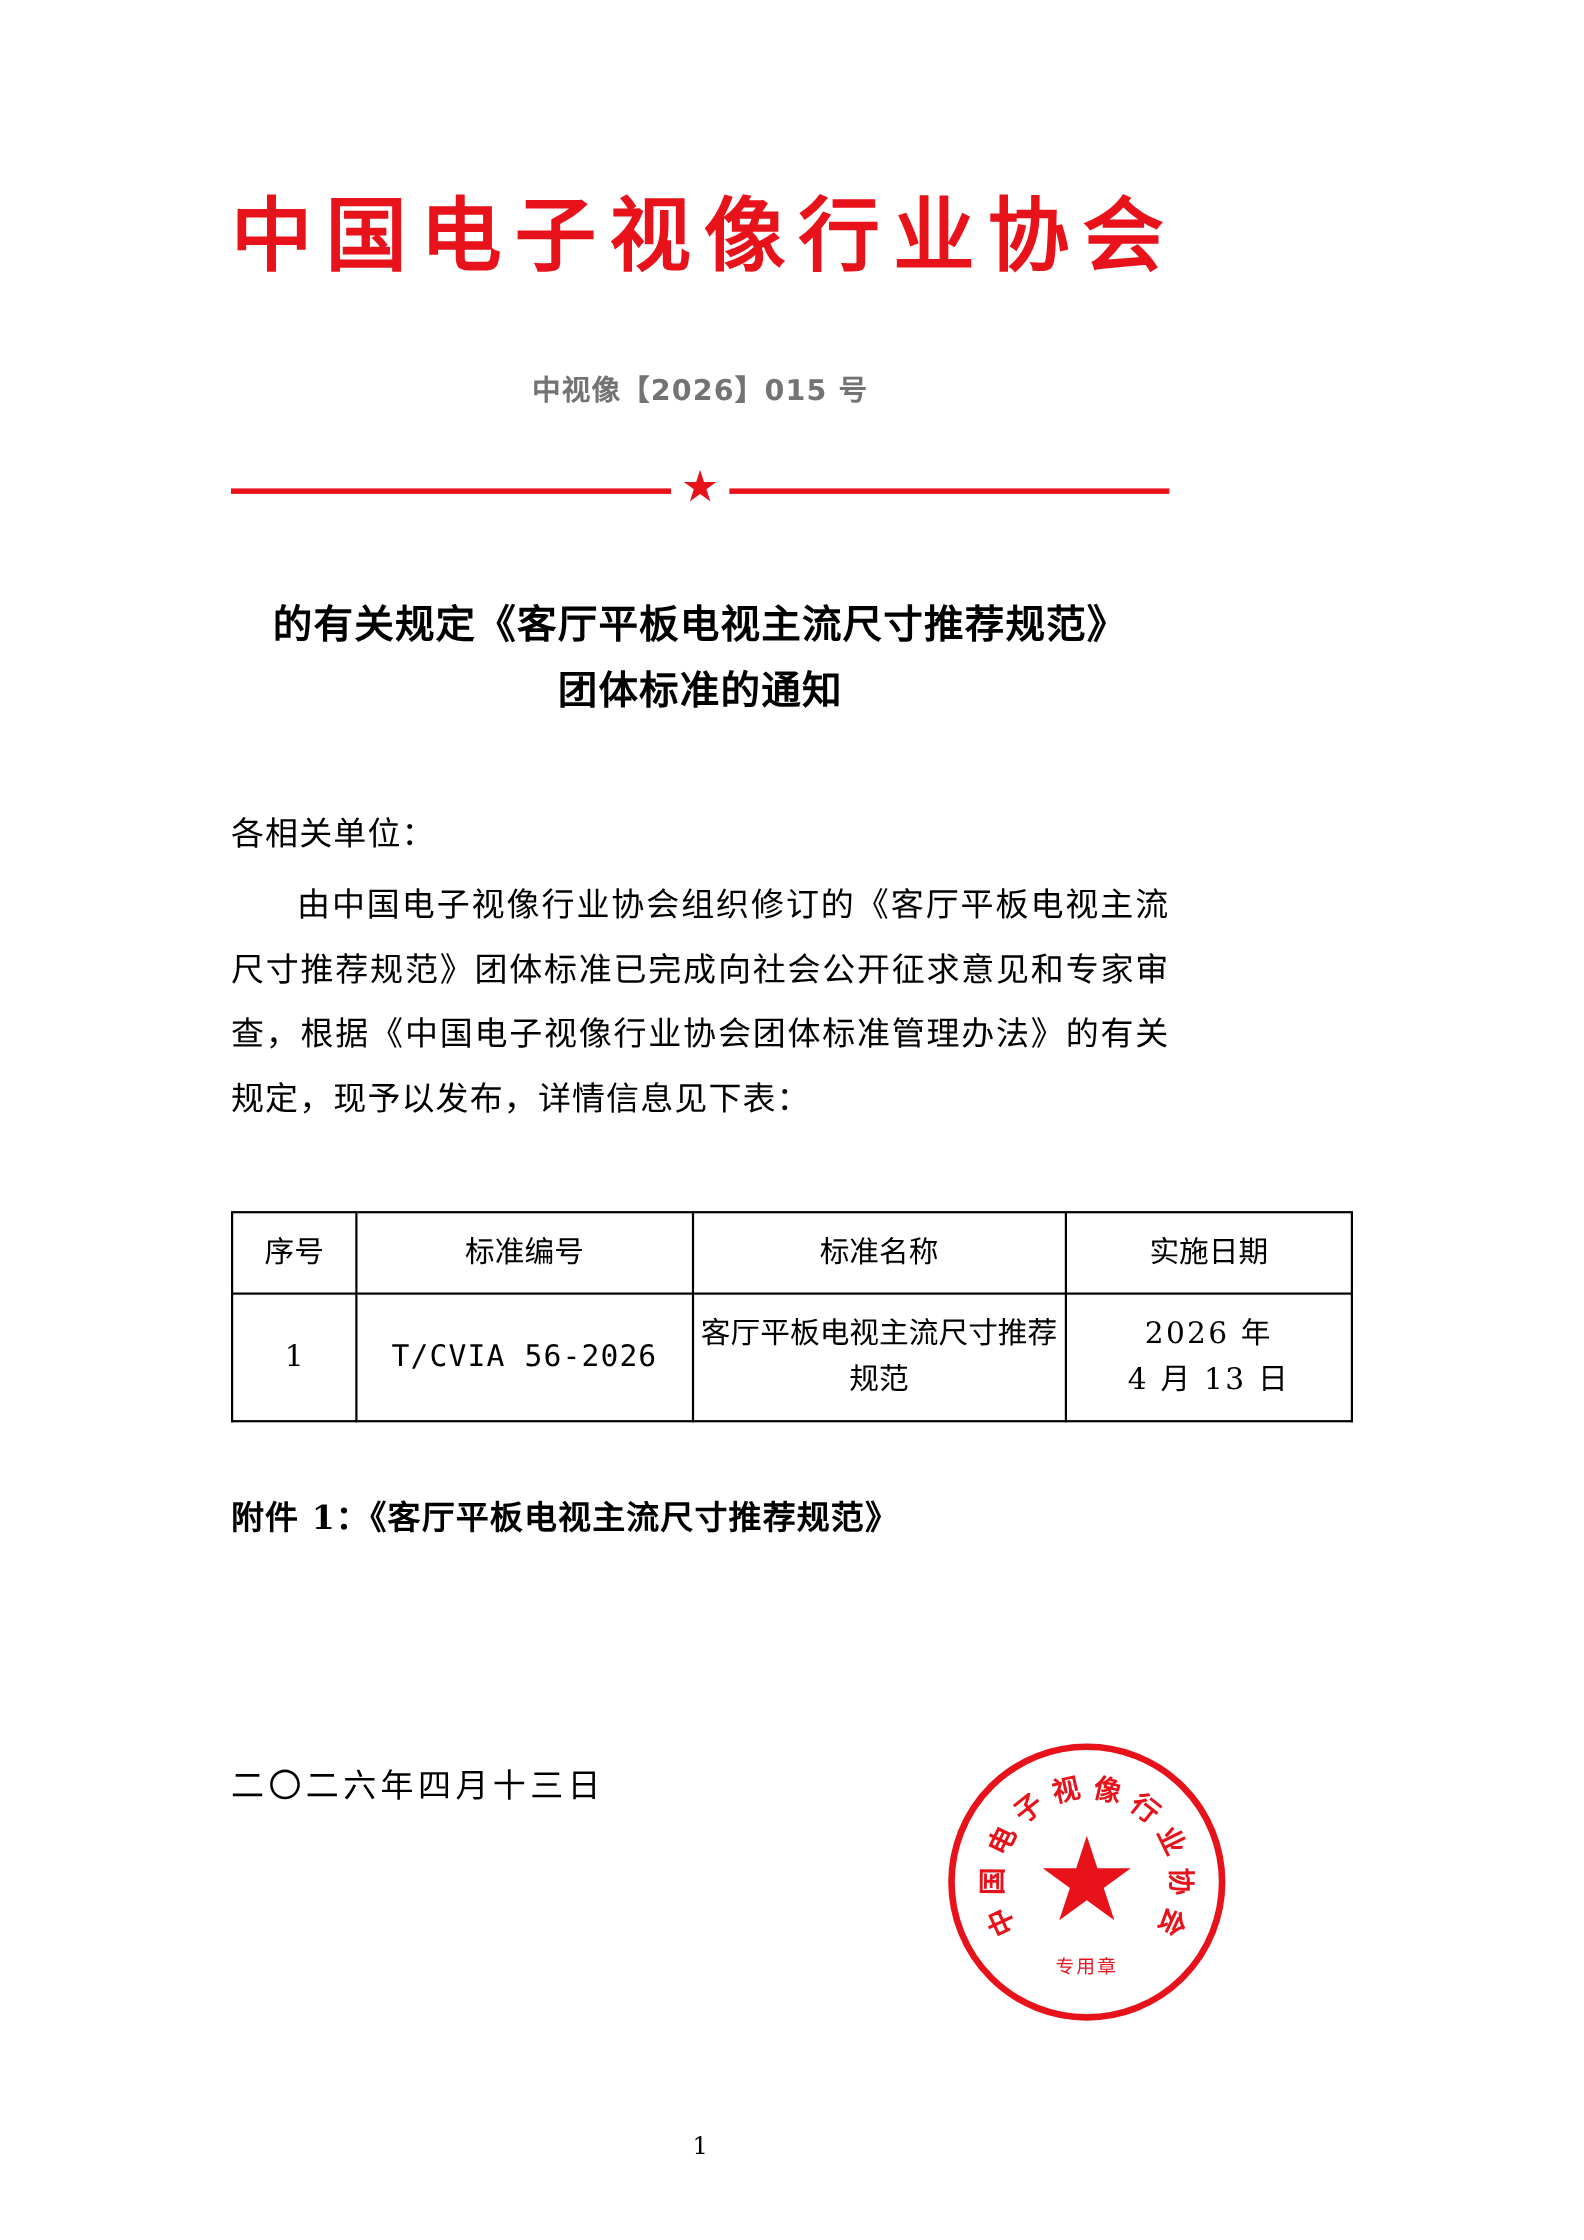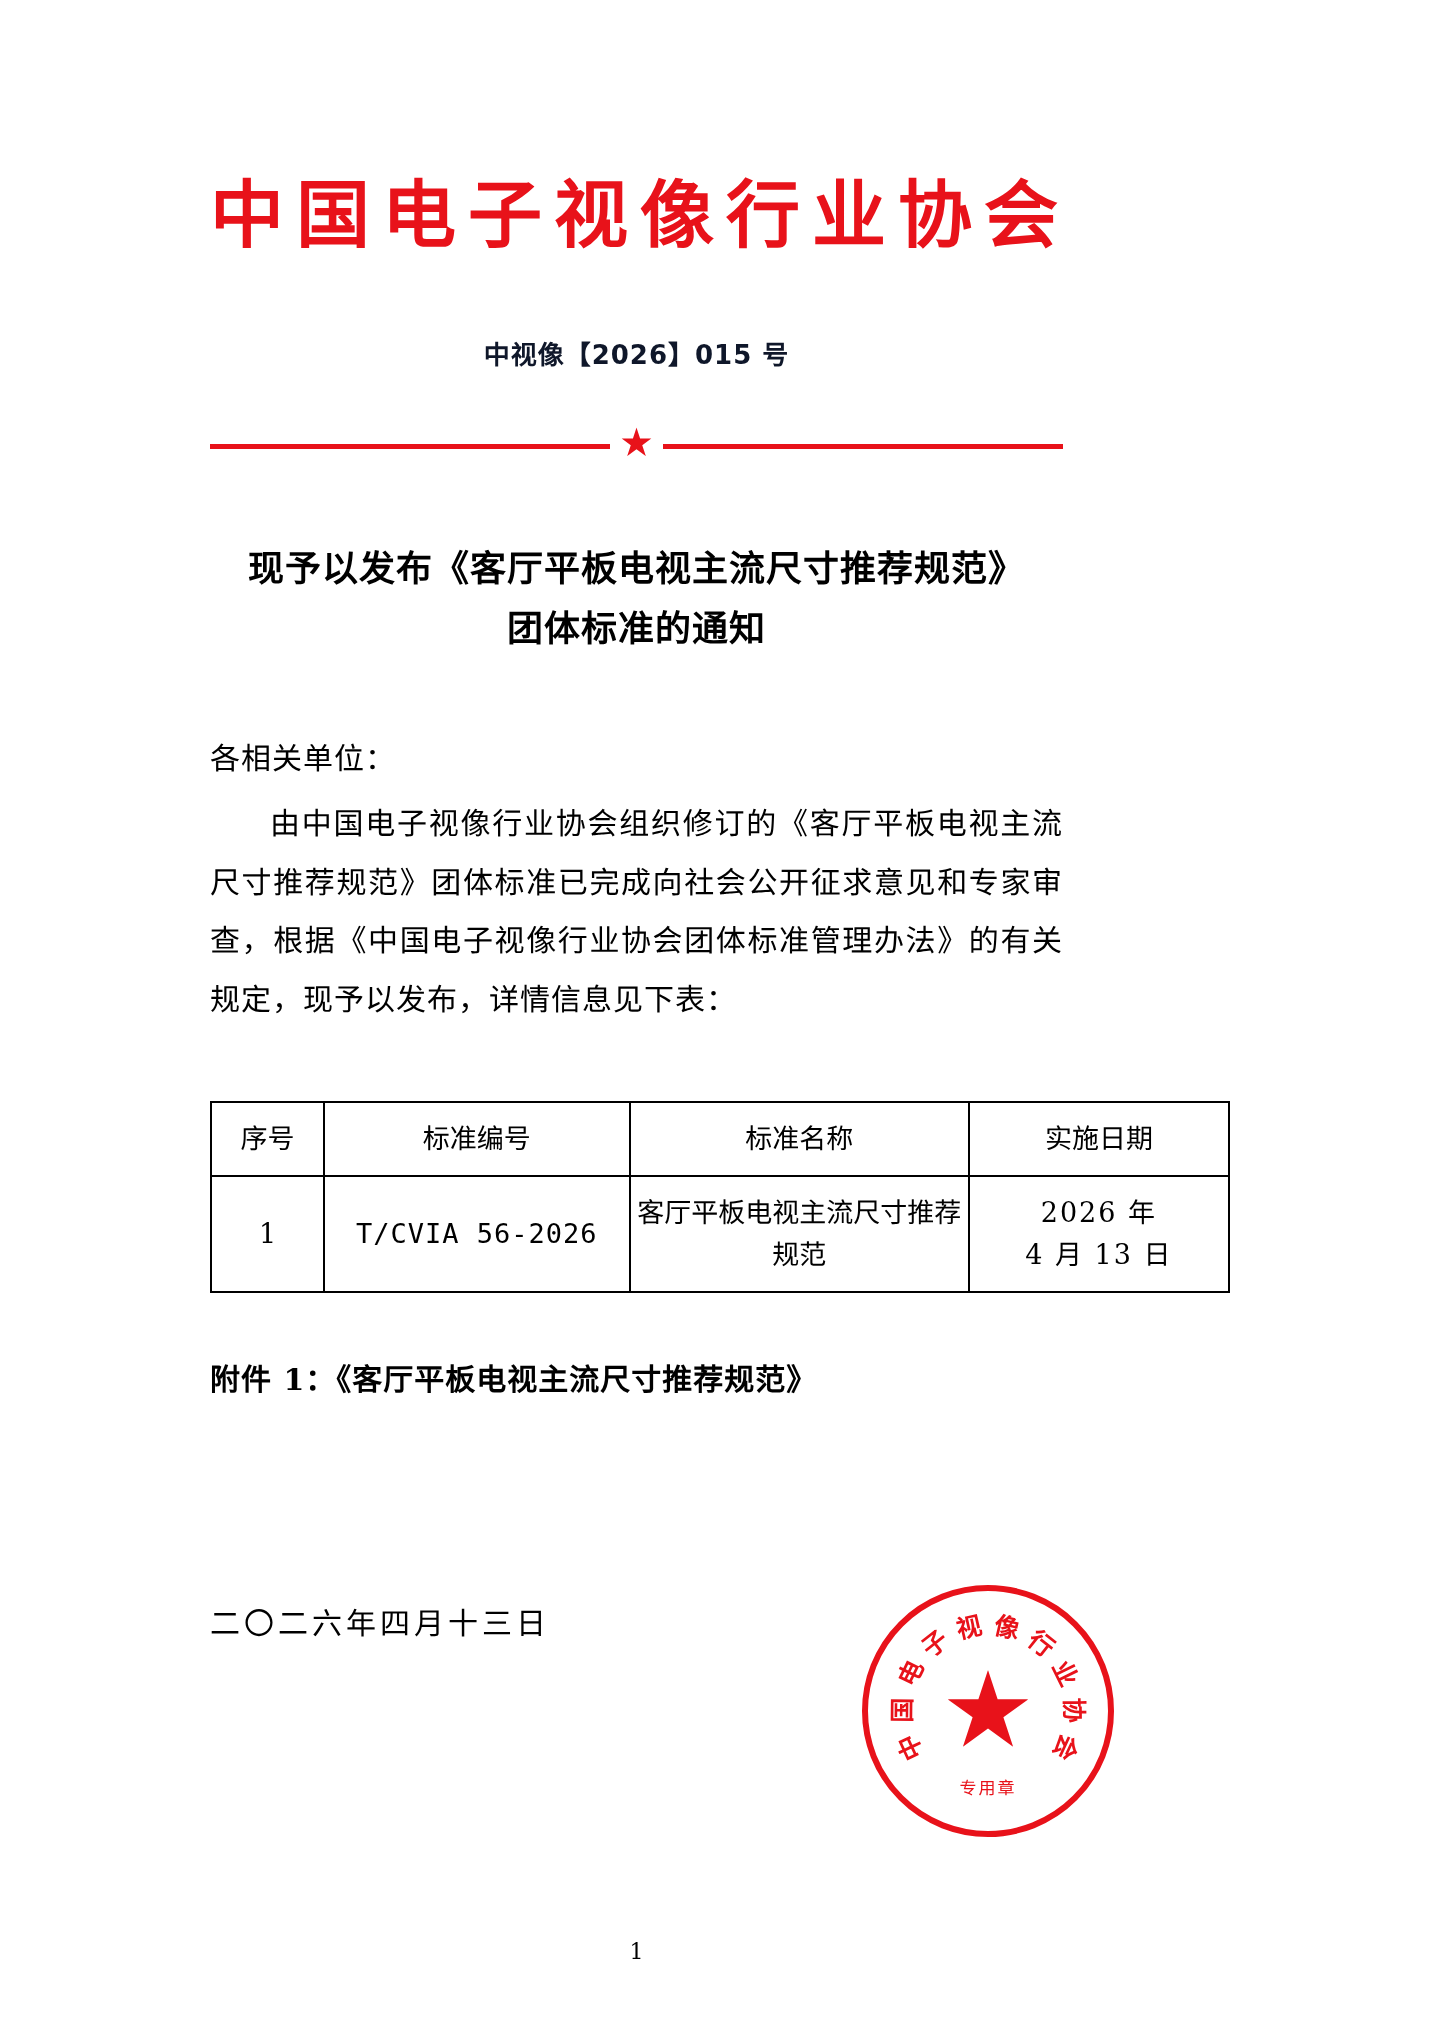--- a/index.html
+++ b/index.html
@@ -37,21 +37,21 @@
     white-space: nowrap;
   }
 
   .doc-number {
     text-align: center;
     font-family: "DejaVu Sans", "Liberation Sans", sans-serif;
     font-weight: bold;
     font-size: 26px;
     letter-spacing: 1px;
     margin-top: 78px;
-    color: #0f172a;
+    color: #737373;
   }
 
   
   .divider {
     position: relative;
     margin-top: 62px;
     height: 26px;
   }
   .divider .bar {
     position: absolute;
@@ -229,21 +229,21 @@
 
   <div class="doc-number">中视像【2026】015 号</div>
 
   <div class="divider">
     <span class="bar left"></span>
     <span class="star">★</span>
     <span class="bar right"></span>
   </div>
 
   <div class="doc-title">
-    <div>现予以发布《客厅平板电视主流尺寸推荐规范》</div>
+    <div>的有关规定《客厅平板电视主流尺寸推荐规范》</div>
     <div>团体标准的通知</div>
   </div>
 
   <div class="salutation">各相关单位：</div>
 
   <div class="para">由中国电子视像行业协会组织修订的《客厅平板电视主流尺寸推荐规范》团体标准已完成向社会公开征求意见和专家审查，根据《中国电子视像行业协会团体标准管理办法》的有关规定，现予以发布，详情信息见下表：</div>
 
   <table class="std-table">
     <colgroup>
       <col class="col-idx">

